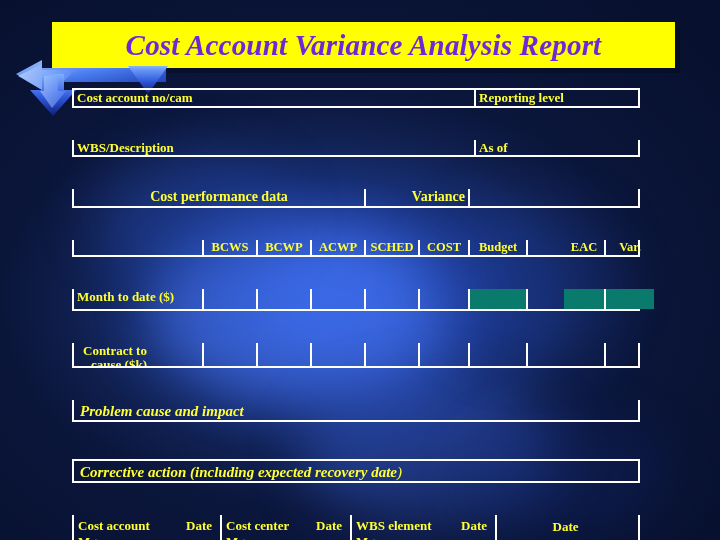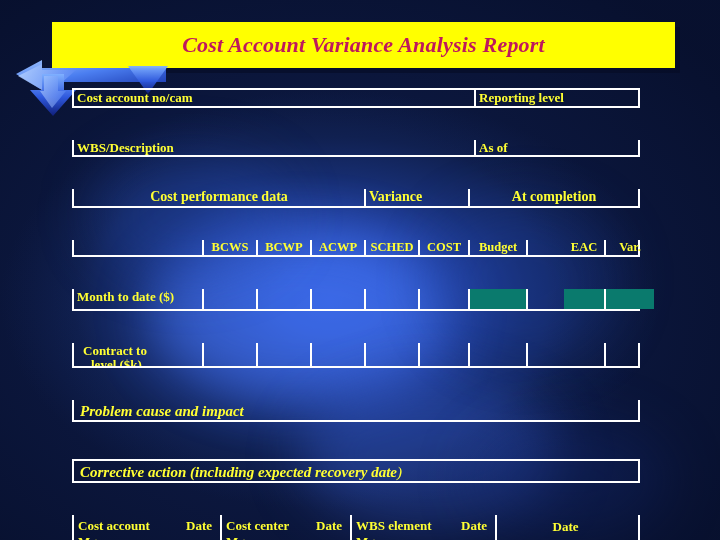--- a/index.html
+++ b/index.html
@@ -30,21 +30,21 @@
     background:#050b22;opacity:.55;
   }
   #banner{
     position:absolute;left:52px;top:22px;width:623px;height:46px;
     background:#ffff00;
     display:flex;align-items:center;justify-content:center;
   }
   #banner-title{
     font-family:"Liberation Serif", serif;
     font-style:italic;font-weight:700;
-    font-size:22px;color:#be185d;letter-spacing:.2px;white-space:nowrap;
+    font-size:29px;color:#6d28d9;letter-spacing:.2px;white-space:nowrap;
   }
 
   
   #arrow{position:absolute;left:16px;top:60px;width:155px;height:60px;}
 
   
   #form{
     position:absolute;left:72px;top:88px;width:568px;height:444px;
     display:flex;flex-direction:column;gap:32px;
   }
@@ -87,21 +87,21 @@
   .c-cst{flex:0 0 50px;}
   .c-bud{flex:0 0 58px;}
   .c-eac{flex:0 0 42px;margin-left:36px;}
   .c-var{flex:0 0 48px;}
 
   .green{background:#0a7a6d;}
   .datacell{height:20px;}
   .tallcell{height:23px;}
 
   .spanrow .s1{flex:0 0 292px;text-align:center;border-right:2px solid #fff;}
-  .spanrow .s2{flex:0 0 104px;text-align:left;border-right:2px solid #fff;}
+  .spanrow .s2{flex:0 0 104px;text-align:right;border-right:2px solid #fff;}
   .spanrow .s3{flex:1 1 auto;text-align:center;}
 
   .section{
     position:relative;
     border:2px solid #ffffff;border-top:none;box-sizing:border-box;
   }
   .section-title{
     color:#ffff33;font-style:italic;font-weight:700;font-size:15px;
     padding:3px 6px 0 6px;font-family:"Liberation Serif", serif;
     white-space:nowrap;
@@ -178,21 +178,20 @@
       <div class="idrow">
         <div class="cell id-left">WBS/Description</div>
         <div class="cell id-right">As of</div>
       </div>
     </div>
 
     <div class="box">
       <div class="grid-row spanrow">
         <div class="cell s1 hdr">Cost performance data</div>
         <div class="cell s2 hdr">Variance</div>
-        <div class="cell s3 hdr">At completion</div>
       </div>
     </div>
 
     <div class="box">
       <div class="grid-row">
         <div class="cell c-lbl sub"></div>
         <div class="cell c-d sub ctr">BCWS</div>
         <div class="cell c-d sub ctr">BCWP</div>
         <div class="cell c-d sub ctr">ACWP</div>
         <div class="cell c-sch sub ctr">SCHED</div>
@@ -214,21 +213,21 @@
         <div class="cell c-bud datacell green"></div>
         <div class="cell c-eac datacell green"></div>
         <div class="cell c-var datacell green"></div>
       </div>
     </div>
 
     <div class="box">
       <div class="grid-row">
         <div class="cell c-lbl tallcell">
           <div style="padding-left:6px">Contract to</div>
-          <div style="padding-left:14px">level  ($k)</div>
+          <div style="padding-left:14px">cause  ($k)</div>
         </div>
         <div class="cell c-d tallcell"></div>
         <div class="cell c-d tallcell"></div>
         <div class="cell c-d tallcell"></div>
         <div class="cell c-sch tallcell"></div>
         <div class="cell c-cst tallcell"></div>
         <div class="cell c-bud tallcell"></div>
         <div class="cell c-eac tallcell"></div>
         <div class="cell c-var tallcell"></div>
       </div>

